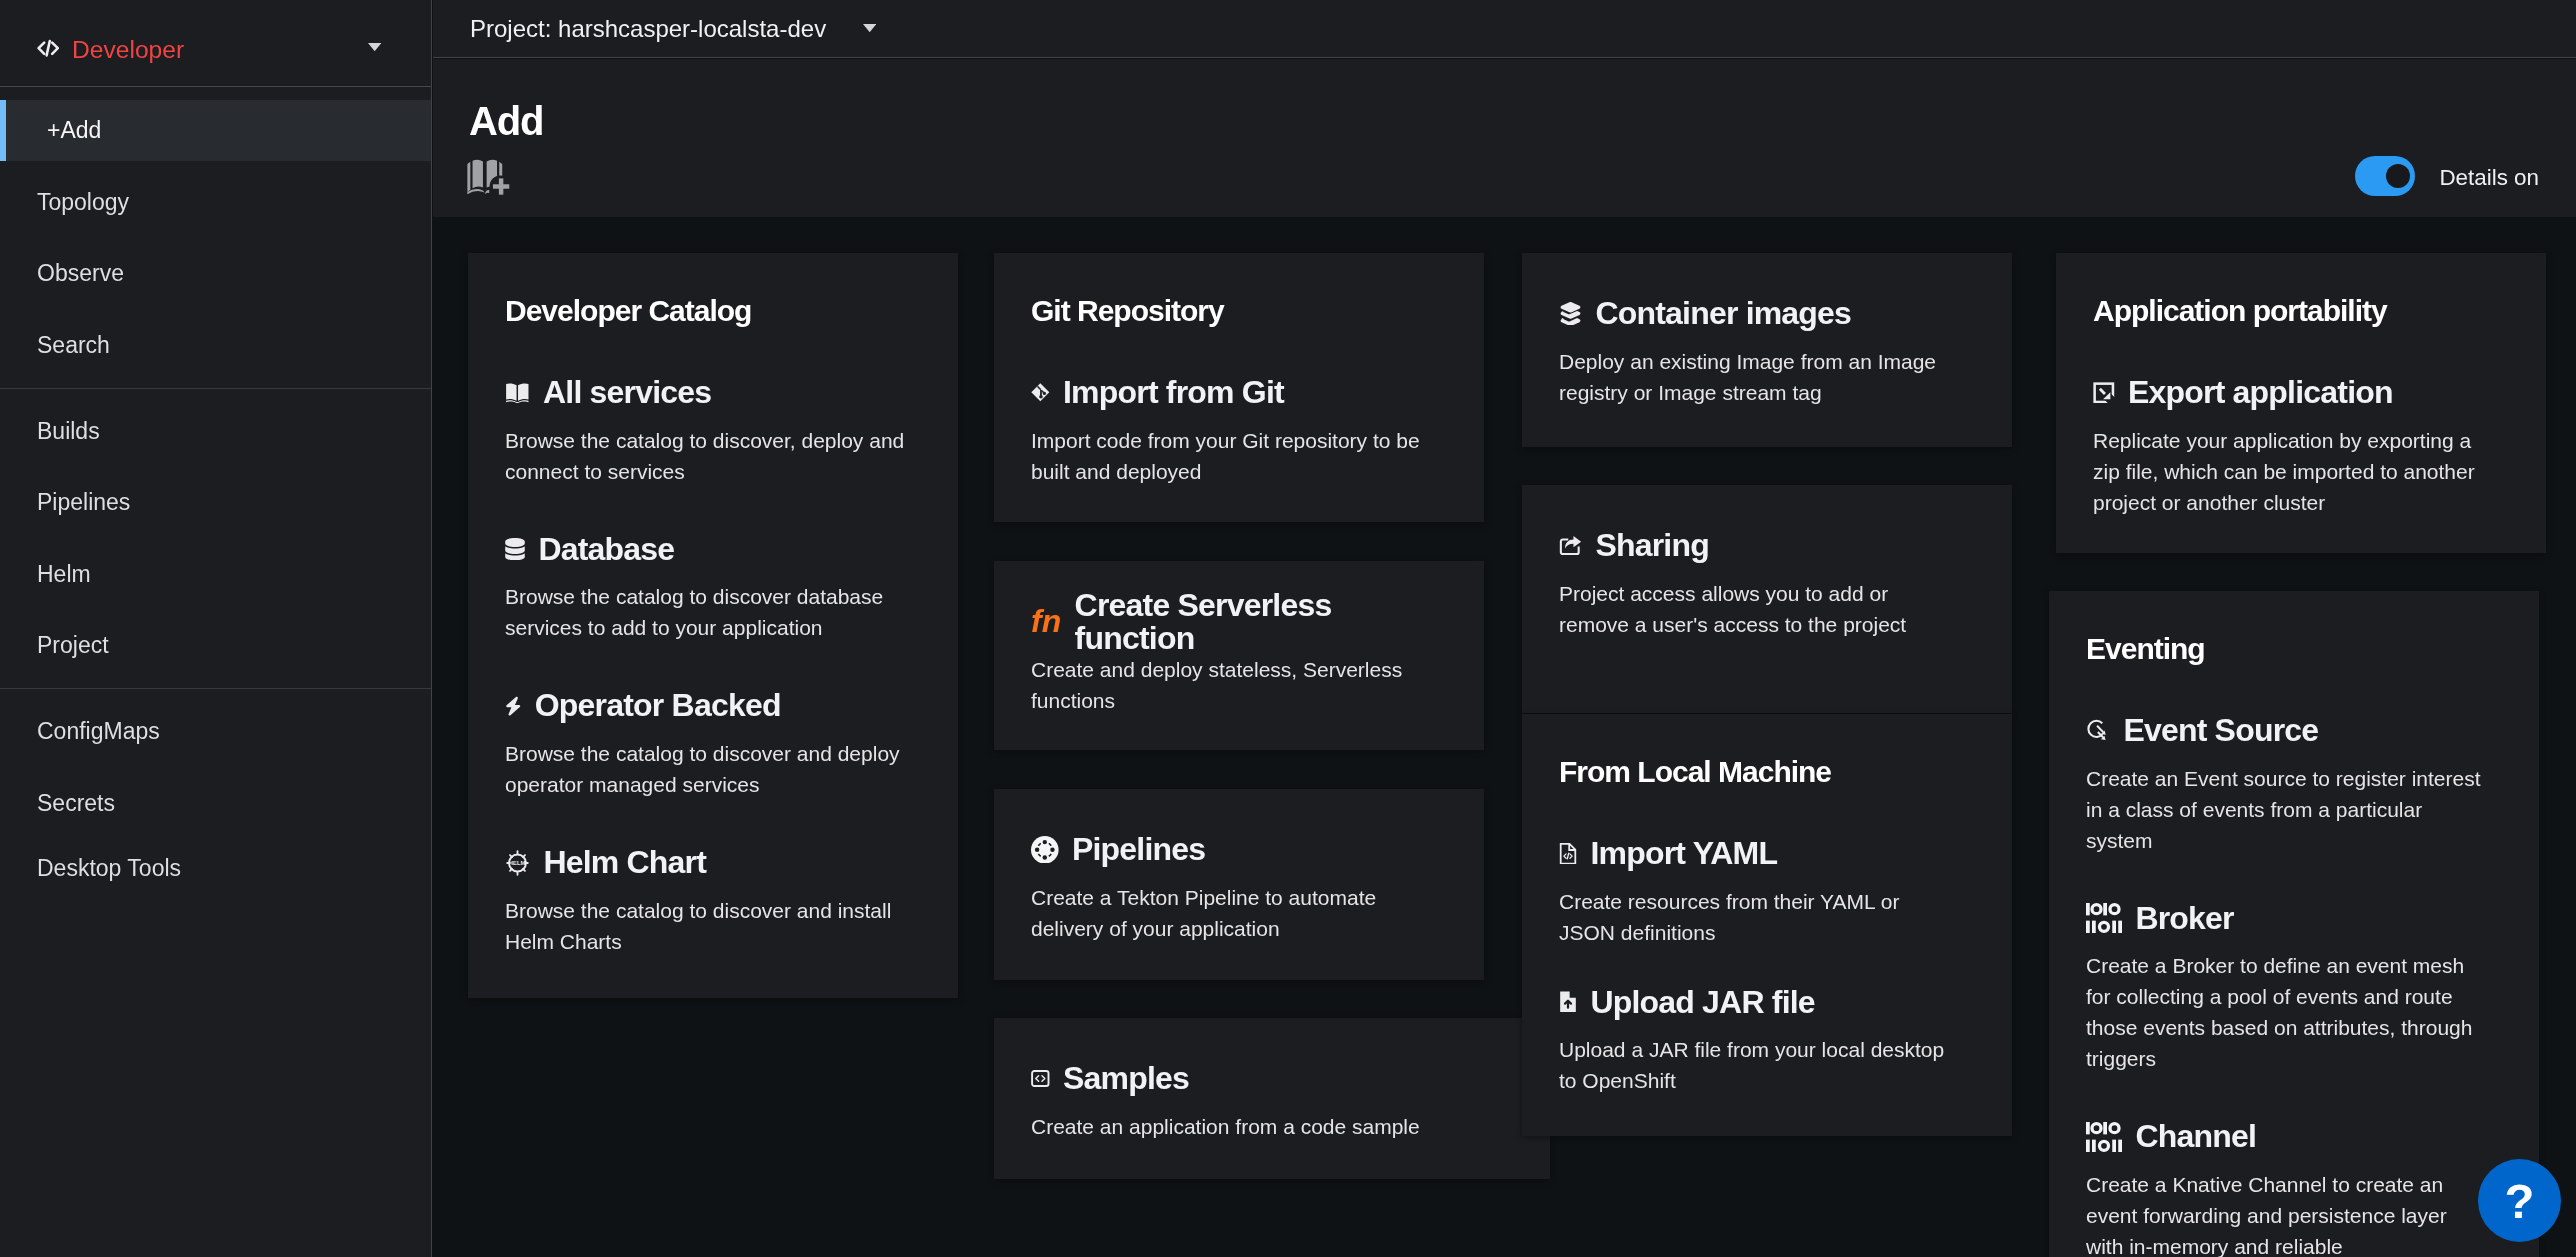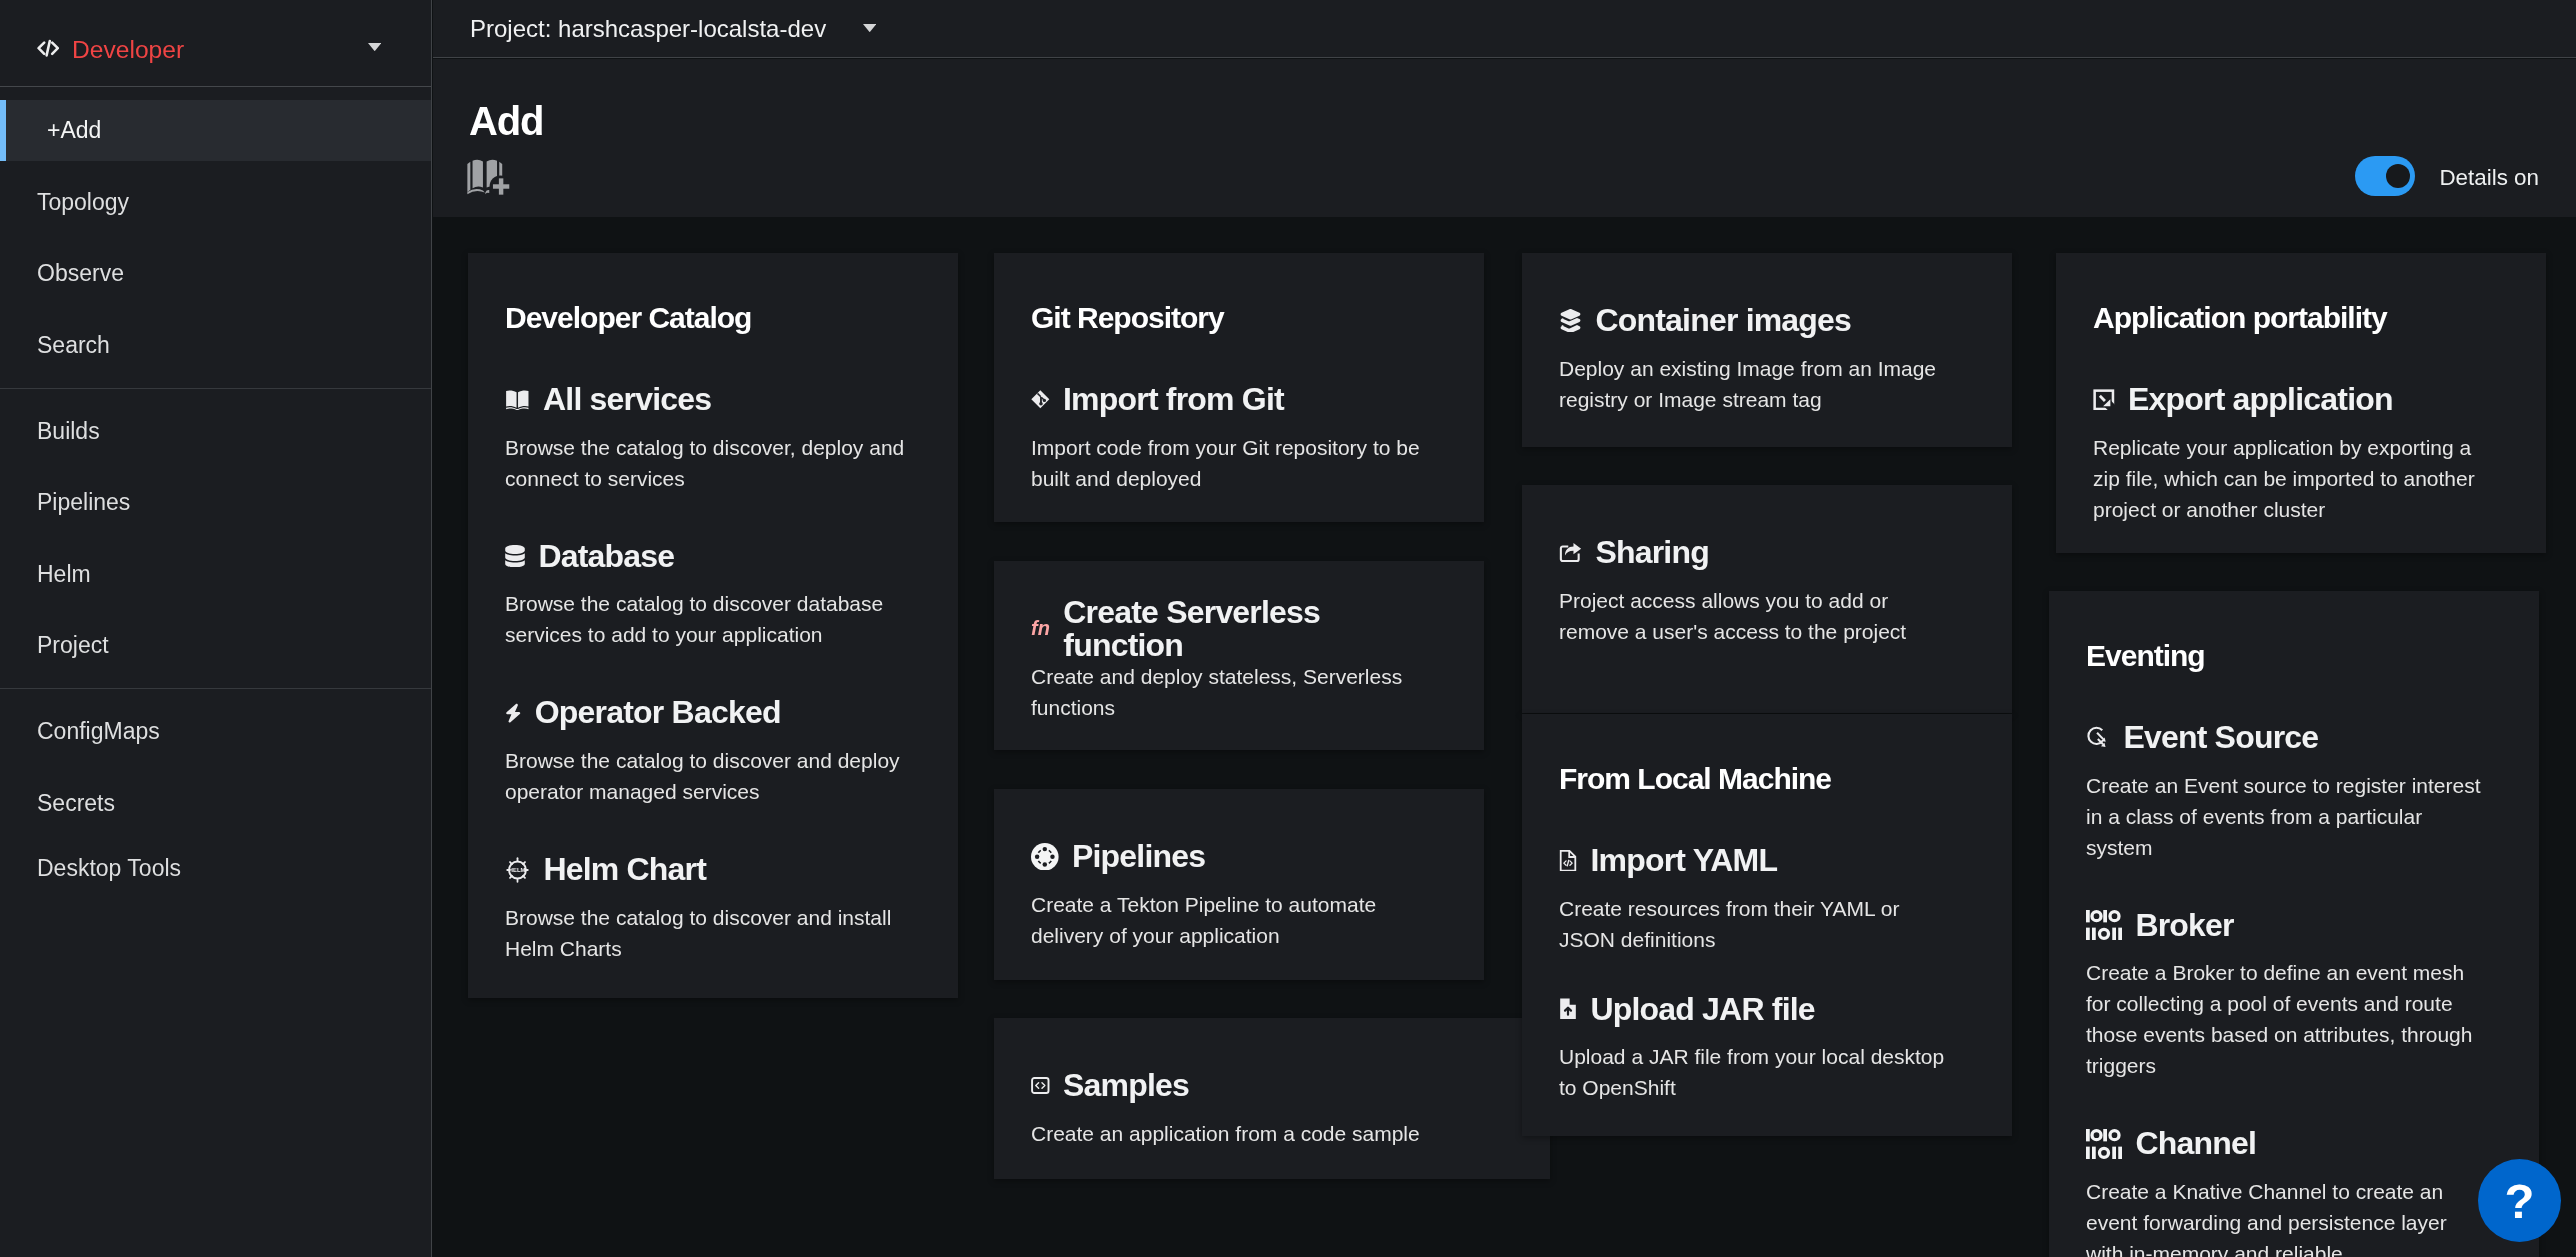--- a/index.html
+++ b/index.html
@@ -42,29 +42,29 @@
     position: absolute; left: 433px; top: 59px; right: 0; height: 158px;
     background: #1b1d21;
   }
   #ahdr h1 { position: absolute; left: 36px; top: 41px; font-size: 40px; line-height: 42px; font-weight: 700; color: #ffffff; letter-spacing: -1.1px; }
   #ahdr .qbook { position: absolute; left: 34px; top: 98px; }
   #tgl { position: absolute; right: 37px; top: 97px; display: flex; align-items: center; }
   #tgl .pill { width: 60px; height: 40px; border-radius: 20px; background: #2b9af3; position: relative; }
   #tgl .knob { position: absolute; right: 5.2px; top: 8.2px; width: 24px; height: 24px; border-radius: 50%; background: #17191c; }
   #tgl .lbl { margin-left: 24px; font-size: 22.4px; color: #eef0f1; position: relative; top: 2.2px; }
   
-  .card { position: absolute; background: #1b1d21; padding: 8px 37px; overflow: hidden; box-shadow: 0 2.2px 6px rgba(0,0,0,0.35); }
+  .card { position: absolute; background: #1b1d21; padding: 1px 37px; overflow: hidden; box-shadow: 0 2.2px 6px rgba(0,0,0,0.35); }
   .card h2 { margin: 37px 0 0; font-size: 30px; line-height: 39px; font-weight: 700; color: #ffffff; letter-spacing: -1px; }
   .it { margin-top: 46px; }
   .card > .it:first-child { margin-top: 43px; }
   .row { display: flex; align-items: center; height: 33px; }
   .row .ic { flex: none; display: flex; align-items: center; margin-right: 13.4px; }
   .row h3 { font-size: 32px; line-height: 33px; font-weight: 700; color: #f1f2f3; letter-spacing: -0.8px; }
   .it p { margin: 15.7px 0 0; font-size: 21px; line-height: 31px; color: #e5e5e5; }
-  .fn { color: #fca5a5; font-style: italic; font-weight: 700; font-size: 20px; -webkit-text-stroke: 0; }
+  .fn { color: #f97316; font-style: italic; font-weight: 700; font-size: 32px; -webkit-text-stroke: 0; }
   
   #help { position: absolute; left: 2478px; top: 1159px; width: 83px; height: 83px; border-radius: 50%;
     background: #0066cc; color: #fff; display: flex; align-items: center; justify-content: center;
     font-size: 49px; font-weight: 700; }
 </style>
 </head>
 <body>
   <div id="side">
     <div id="persp">
       <svg class="picon" width="22.4" height="22.4" viewBox="0 0 28 28">

